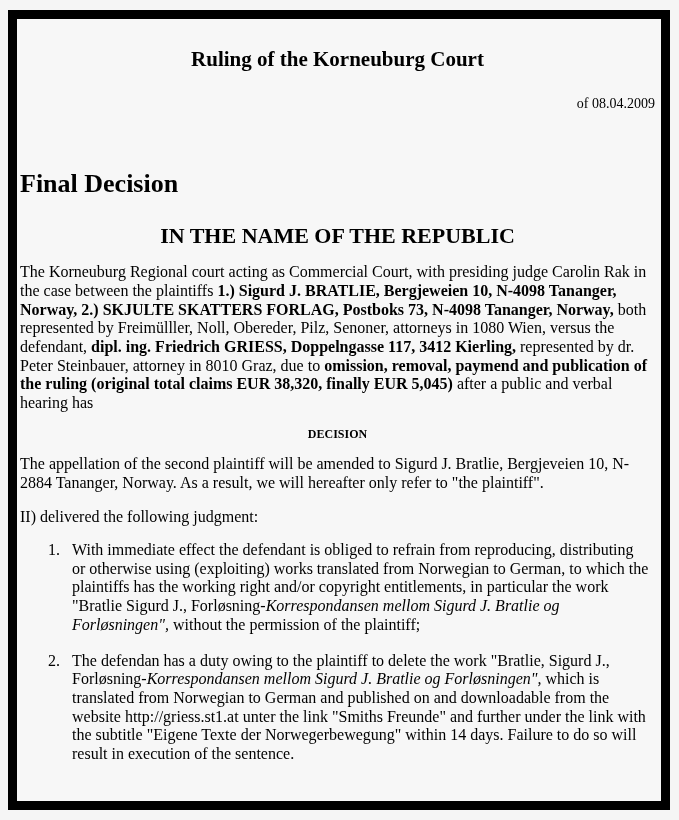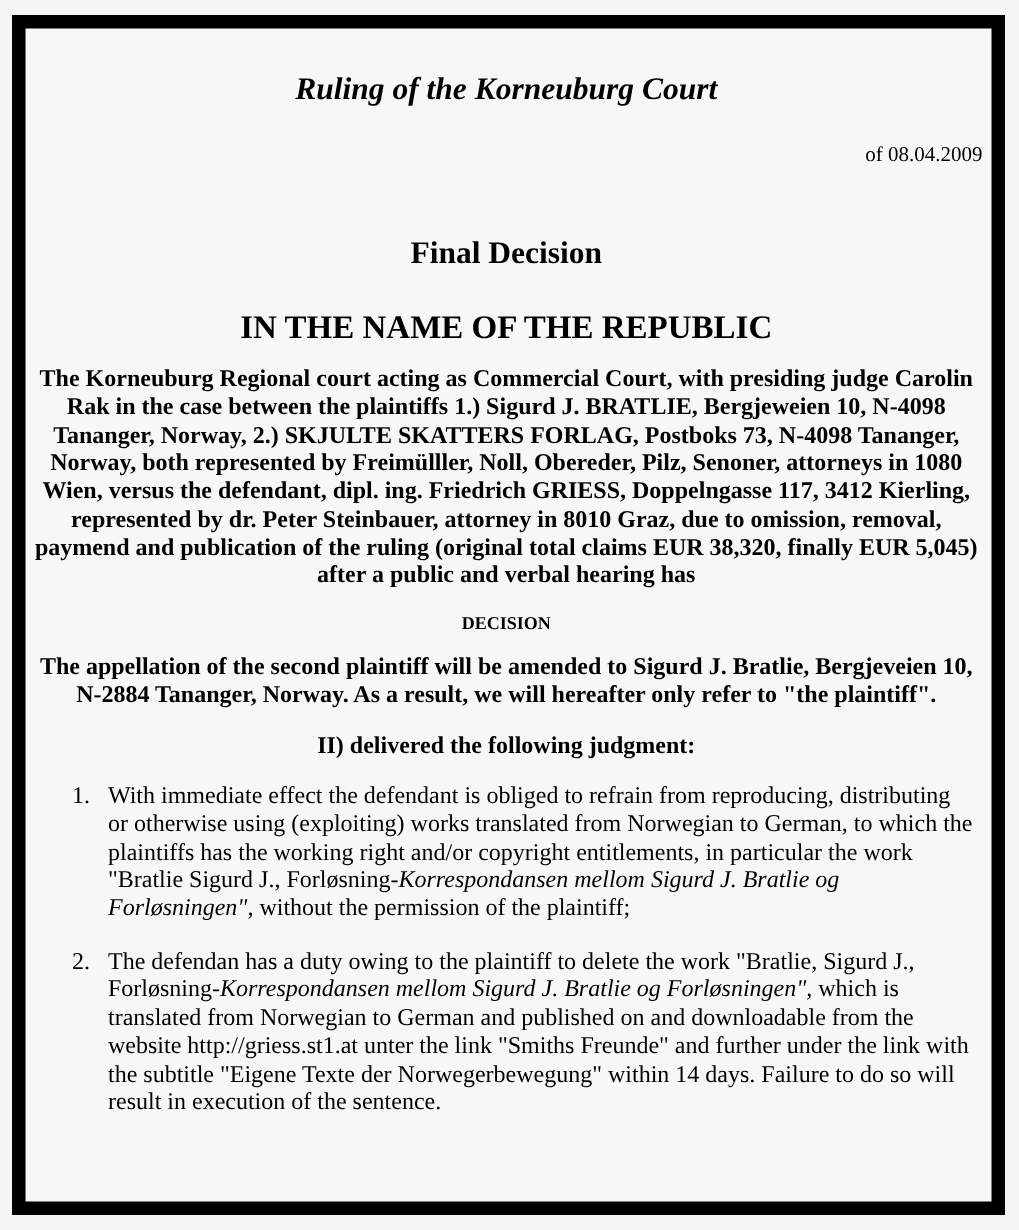--- a/index.html
+++ b/index.html
@@ -25,43 +25,41 @@
   .content {
     padding: 0 6px 0 3px;
     font-size: 16px;
     line-height: 1.17;
   }
   .doc-title {
     margin: 28px 0 0 0;
     font-size: 21px;
     font-weight: bold;
     text-align: center;
-    font-style: italic;
   }
   .doc-date {
     margin: 24px 0 0 0;
     font-size: 14px;
     text-align: right;
   }
   .doc-subtitle {
-    margin: 44px 0 0 0;
-    font-size: 21px;
+    margin: 57px 0 0 0;
+    font-size: 26px;
     font-weight: bold;
-    text-align: center;
+    text-align: left;
   }
   .doc-headline {
     margin: 24px 0 0 0;
     font-size: 22px;
     font-weight: bold;
     text-align: center;
   }
   .body-par {
     margin: 14px 0 0 0;
-    text-align: center;
-    font-weight: bold;
+    text-align: left;
   }
   .intro {
     margin-top: 14px;
   }
   .section-label {
     margin: 16px 0 0 0;
   }
   .decision-heading {
     margin: 14px 0 0 0;
     font-size: 12px;

